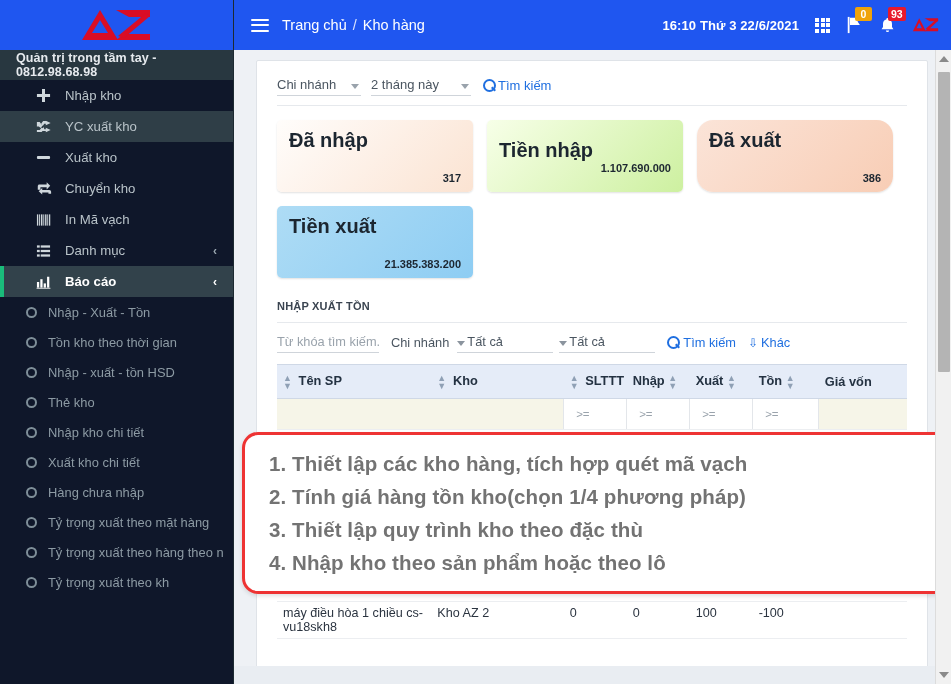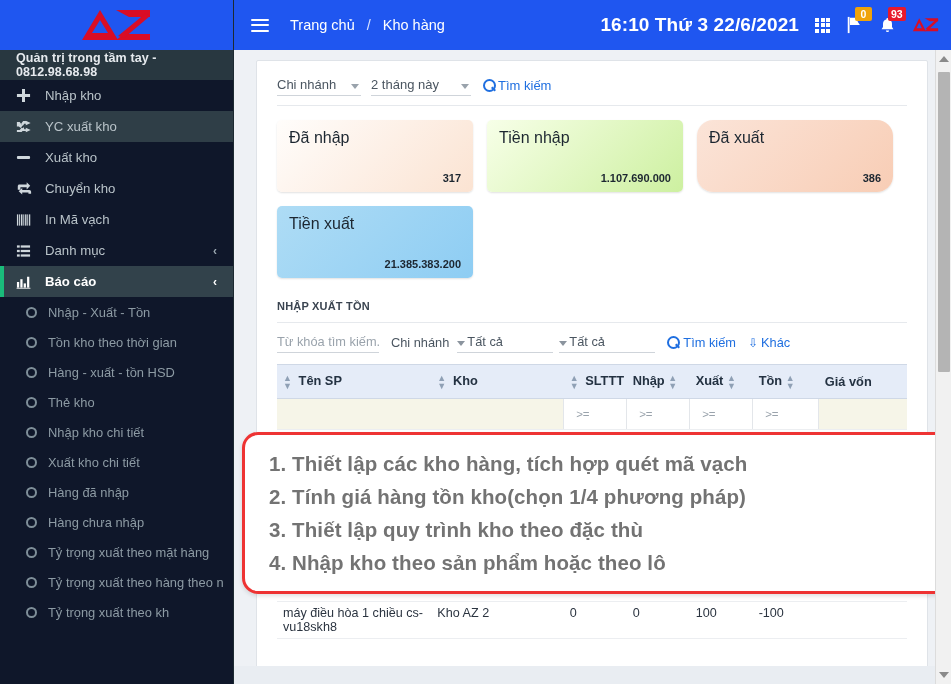--- a/index.html
+++ b/index.html
@@ -27,21 +27,21 @@
   .logo-mark { width: 74px; height: 34px; display:block; }
   .sidebar-tagline {
     height: 30px; display: flex; align-items: center;
     padding-left: 16px;
     color: #e6eaee; font-size: 12.5px; font-weight: 700;
     letter-spacing: .1px;
     background: #283740;
   }
   .nav-item {
     display: flex; align-items: center;
-    height: 31px; padding-left: 12px;
+    height: 31px; padding-left: 32px;
     color: #b9c3c9; font-size: 13.2px;
     border-left: 4px solid transparent;
     position: relative;
     cursor: pointer;
     white-space: nowrap;
   }
   .nav-item.alt { background: #2f3e47; }
   .nav-item.active {
     background: #32424b; color: #fff; font-weight: 700;
     border-left-color: #1abc7b;
@@ -70,25 +70,25 @@
   
   .topbar {
     position: absolute; left: 234px; top: 0;
     width: 717px; height: 50px;
     background: #1f56f0;
     display: flex; align-items: center;
     color: #fff;
   }
   .hamburger { margin-left: 17px; width: 18px; cursor: pointer; }
   .hamburger span { display:block; height:2px; background:#fff; margin:3.5px 0; border-radius:1px; }
-  .breadcrumb { margin-left: 21px; font-size: 14.5px; display:flex; gap:12px; }
+  .breadcrumb { margin-left: 13px; font-size: 14.5px; display:flex; gap:6px; }
   .breadcrumb .crumb { color: #fff; }
   .breadcrumb .sep { color: #d8e2ff; }
   .top-right { margin-left: auto; display: flex; align-items: center; gap: 16px; padding-right: 12px; }
-  .clock { font-size: 19px; font-weight: 700; letter-spacing: .1px; white-space: nowrap; }
+  .clock { font-size: 13px; font-weight: 700; letter-spacing: .1px; white-space: nowrap; }
   .ic-btn { position: relative; cursor: pointer; display:flex; align-items:center; }
   .badge {
     position: absolute; top: -9px; left: 9px;
     min-width: 17px; height: 14px; line-height: 14px;
     padding: 0 3px; border-radius: 2px;
     font-size: 10.5px; font-weight: 700; color:#fff; text-align:center;
   }
   .badge.orange { background: #f0a30a; }
   .badge.red { background: #e8192c; }
   .grid-ico { display:grid; grid-template-columns: repeat(3,4px); grid-template-rows: repeat(3,4px); gap:1.5px; }
@@ -135,24 +135,24 @@
   .hr { height:1px; background:#e6e9ed; margin: 0 0 14px 0; }
 
   .cards { display:flex; flex-wrap: wrap; gap: 14px; }
   .card {
     width: 196px; height: 72px;
     border-radius: 5px;
     padding: 9px 12px 8px 12px;
     display:flex; flex-direction:column; justify-content:space-between;
     box-shadow: 0 1px 2px rgba(0,0,0,.12);
   }
-  .card .c-title { font-size: 16px; font-weight: 400; color:#1c2630; }
+  .card .c-title { font-size: 20px; font-weight: 700; color:#1c2630; }
   .card .c-val { font-size: 11px; font-weight:700; color:#1c2630; text-align:right; }
   .c-peach  { background: linear-gradient(135deg,#fffdfb 0%, #fbe3d2 100%); }
-  .c-green  { background: linear-gradient(135deg,#f7ffe8 0%, #cdf0a0 100%); }
+  .c-green  { background: linear-gradient(135deg,#f7ffe8 0%, #cdf0a0 100%); justify-content: center; }
   .c-salmon { background: linear-gradient(135deg,#fbe4d8 0%, #f8cdb5 100%); border-radius: 16px; }
   .c-blue   { background: linear-gradient(135deg,#aedcf5 0%, #8ecdf3 100%); }
 
   .section-title {
     font-size: 11px; font-weight: 700; color:#3a4450;
     margin: 22px 0 10px 0; letter-spacing:.2px;
   }
   .hr2 { height:1px; background:#e6e9ed; margin-bottom: 11px; }
 
   .filter-row2 { display:flex; align-items:flex-end; padding-bottom: 11px; }
@@ -336,37 +336,33 @@
     <div class="sub-item">
       <span class="sub-bullet"></span>
       <span>Nhập - Xuất - Tồn</span>
     </div>
     <div class="sub-item">
       <span class="sub-bullet"></span>
       <span>Tồn kho theo thời gian</span>
     </div>
     <div class="sub-item">
       <span class="sub-bullet"></span>
-      <span>Hàng - xuất - tồn HSD</span>
+      <span>Nhập - xuất - tồn HSD</span>
     </div>
     <div class="sub-item">
       <span class="sub-bullet"></span>
       <span>Thẻ kho</span>
     </div>
     <div class="sub-item">
       <span class="sub-bullet"></span>
       <span>Nhập kho chi tiết</span>
     </div>
     <div class="sub-item">
       <span class="sub-bullet"></span>
       <span>Xuất kho chi tiết</span>
-    </div>
-    <div class="sub-item">
-      <span class="sub-bullet"></span>
-      <span>Hàng đã nhập</span>
     </div>
     <div class="sub-item">
       <span class="sub-bullet"></span>
       <span>Hàng chưa nhập</span>
     </div>
     <div class="sub-item">
       <span class="sub-bullet"></span>
       <span>Tỷ trọng xuất theo mặt hàng</span>
     </div>
     <div class="sub-item">

